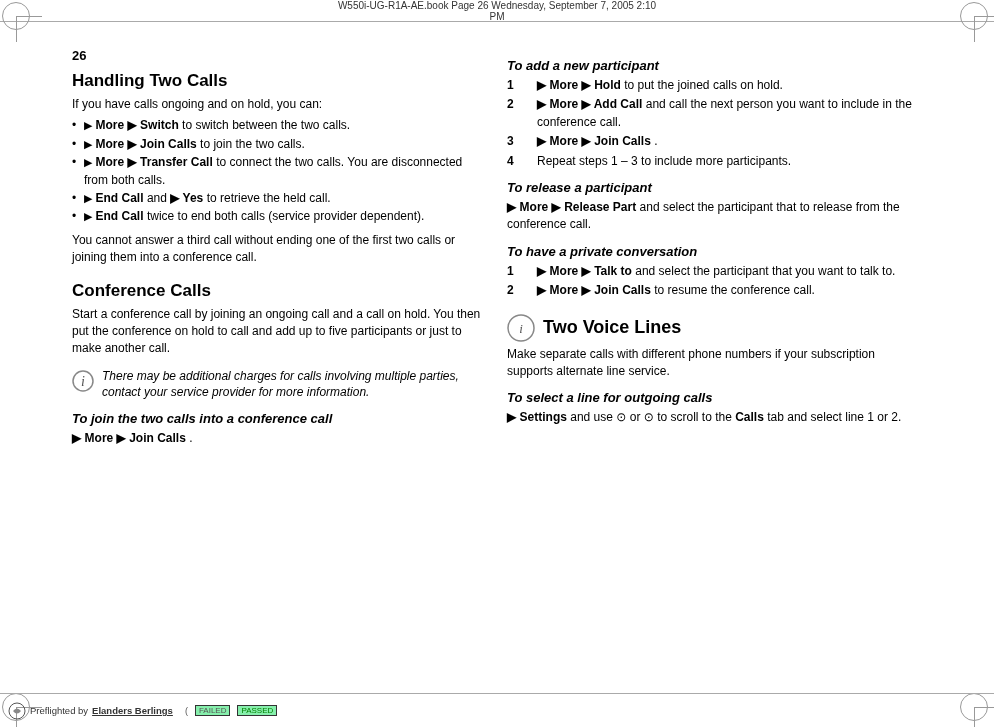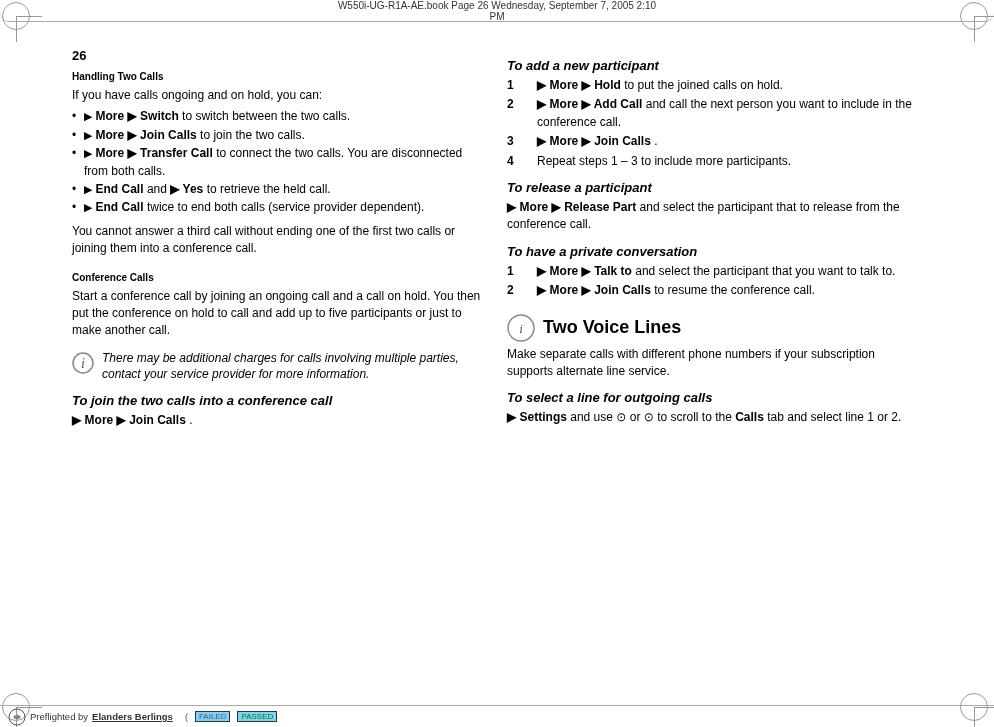--- a/index.html
+++ b/index.html
@@ -28,21 +28,20 @@
       top: 0;
       left: 0;
       right: 0;
       height: 22px;
       border-bottom: 1px solid #aaa;
       display: flex;
       align-items: center;
       padding: 8px 12px;
       font-size: 10px;
       font-family: Arial, sans-serif;
-      border-radius: 9px;
     }
 
     .header-title {
       flex: 1;
       text-align: center;
       font-size: 10px;
       color: #333;
     }
 
     
@@ -110,21 +109,21 @@
       min-width: 0;
     }
 
     .right-column {
       flex: 1;
       min-width: 0;
     }
 
     
     .h2 {
-      font-size: 10px;
+      font-size: 17px;
       font-weight: bold;
       font-family: Arial, sans-serif;
       margin-bottom: 5px;
       margin-top: 8px;
     }
 
     .h3-italic {
       font-size: 13px;
       font-weight: bold;
       font-style: italic;
@@ -207,21 +206,21 @@
       font-weight: bold;
       font-family: Arial, sans-serif;
     }
 
     
     .footer-bar {
       position: absolute;
       bottom: 0;
       left: 0;
       right: 0;
-      height: 22px;
+      height: 34px;
       border-top: 1px solid #aaa;
       display: flex;
       align-items: center;
       padding: 0 8px;
       font-size: 9px;
       font-family: Arial, sans-serif;
       color: #555;
     }
 
     .footer-logo {
@@ -230,21 +229,21 @@
       gap: 4px;
     }
 
     .preflight-text {
       font-size: 9.5px;
       font-family: Arial, sans-serif;
       color: #333;
     }
 
     .pass-badge {
-      background: #7dd3fc;
+      background: #86efac;
       border: 1px solid #333;
       padding: 0 3px;
       font-size: 8px;
       font-family: Arial, sans-serif;
       margin-left: 3px;
     }
 
     .pass-badge.passed {
       color: green;
     }

